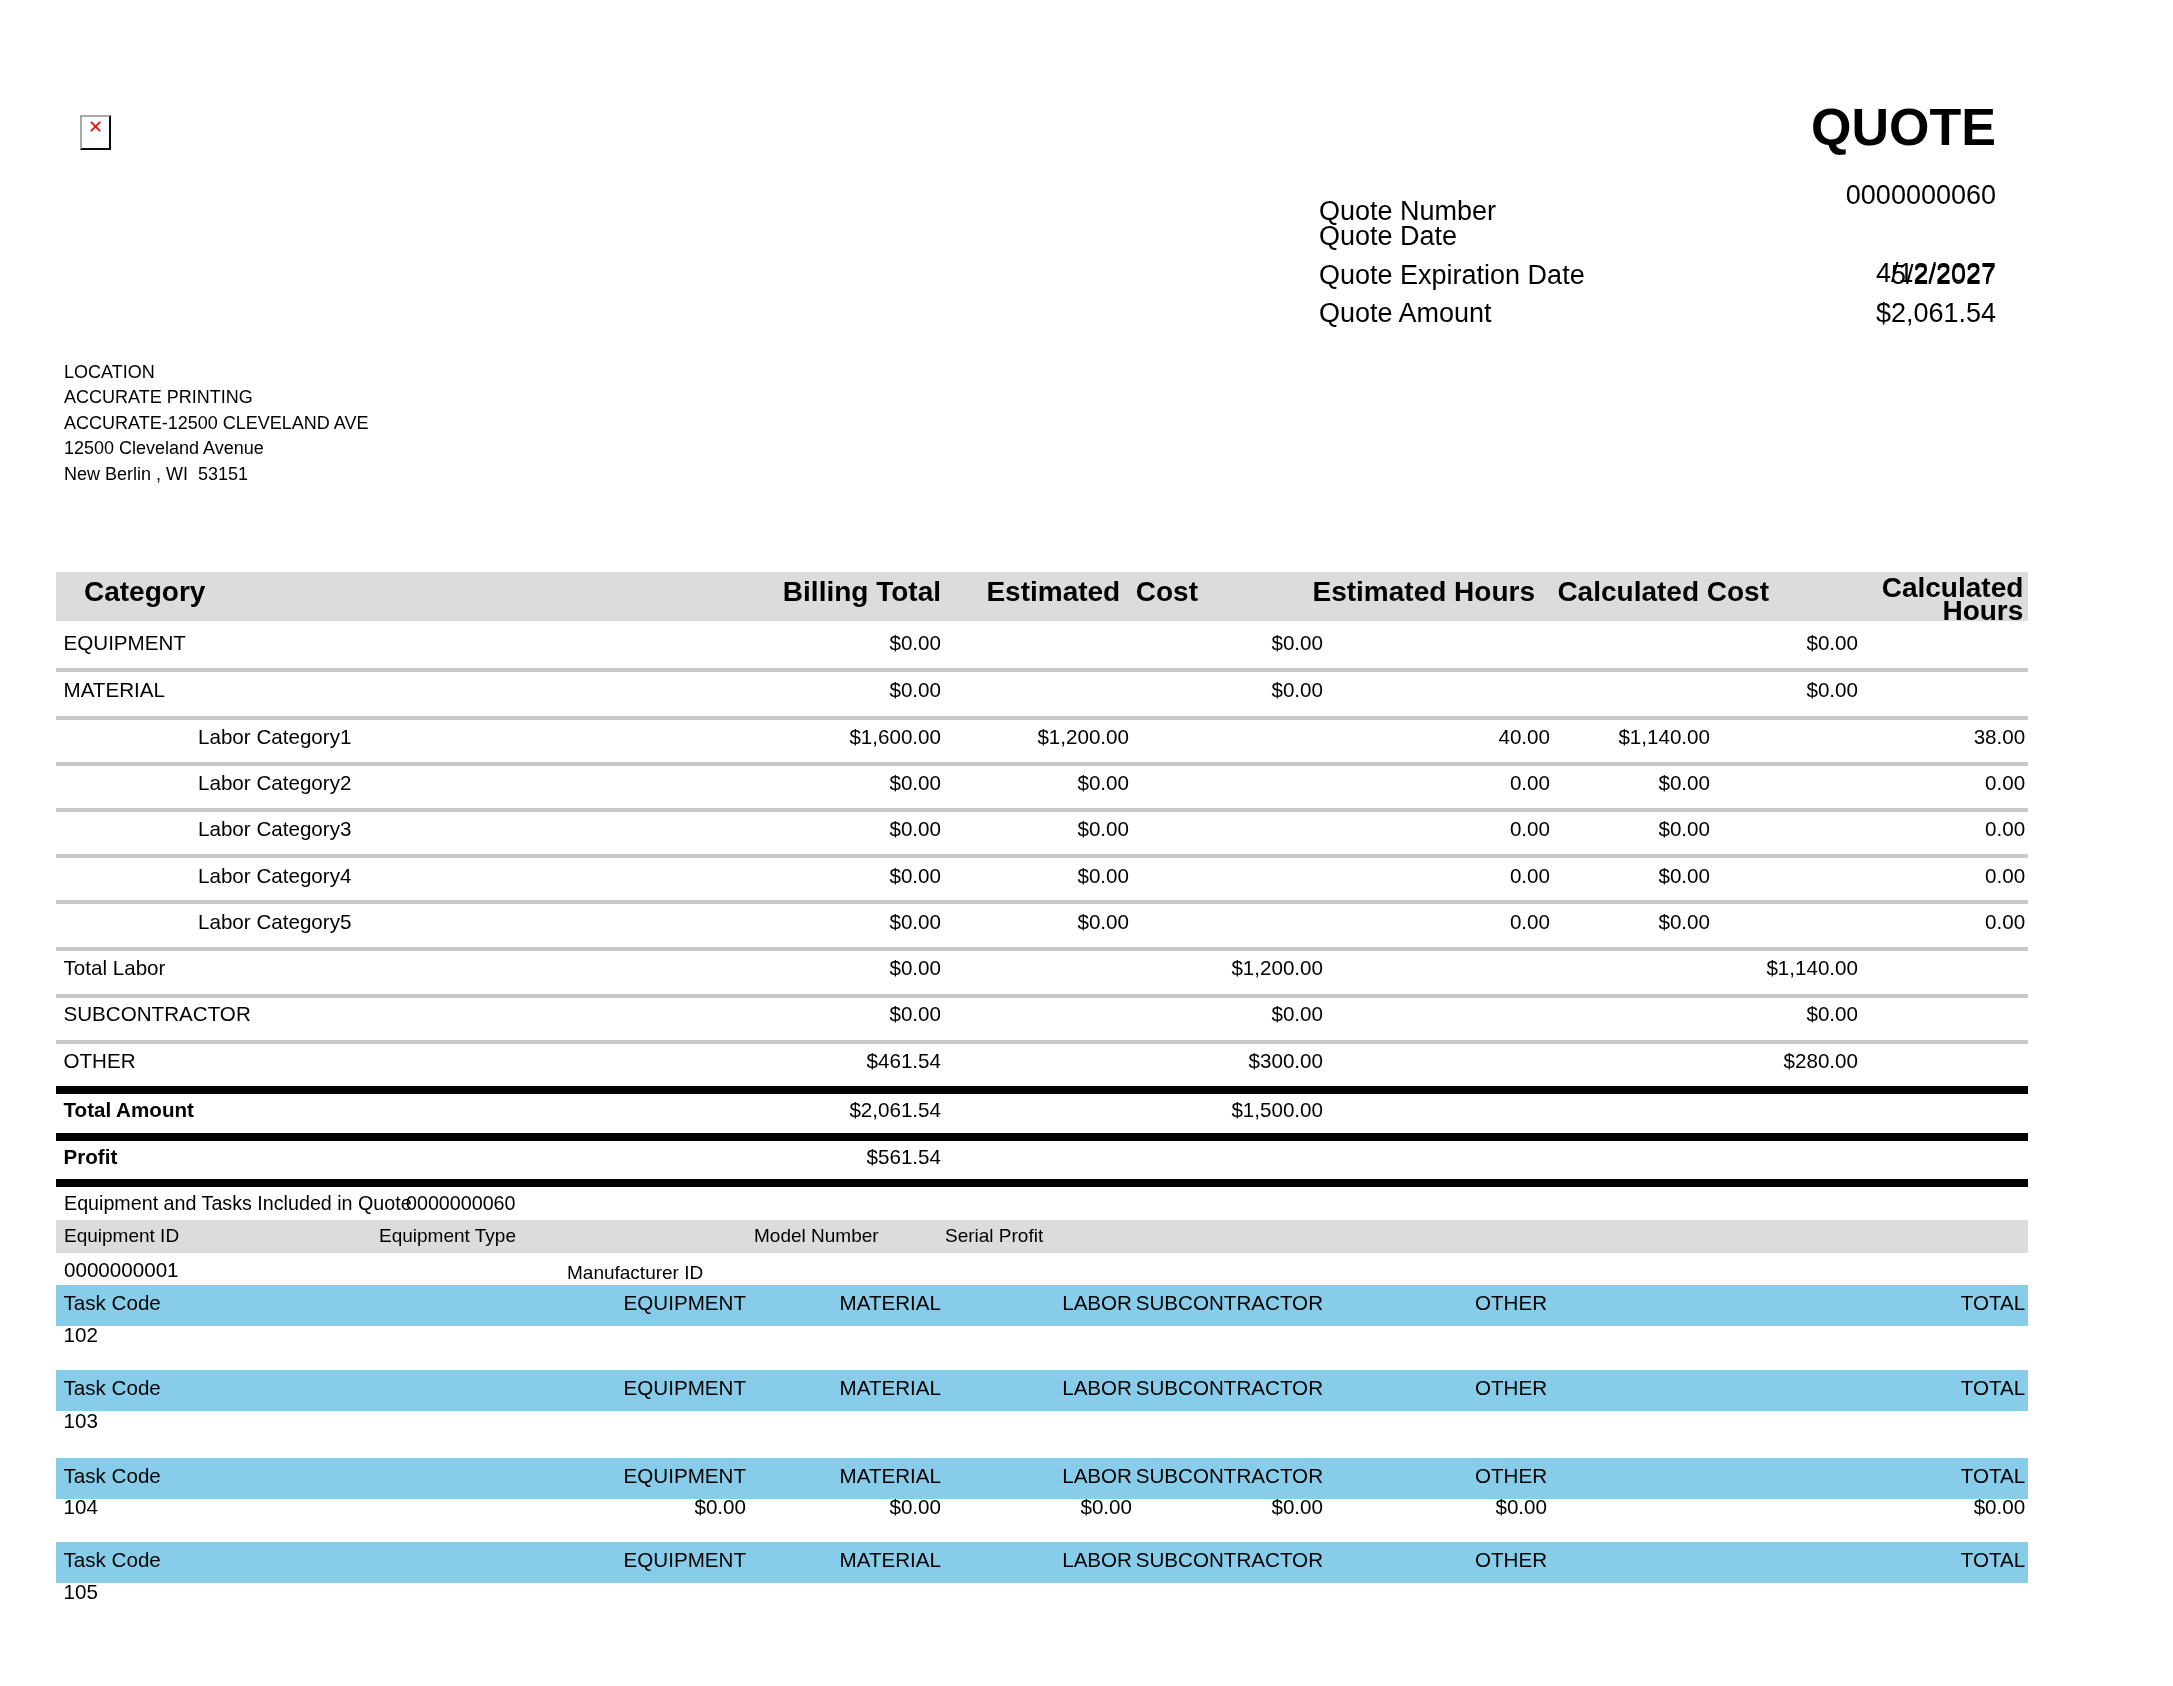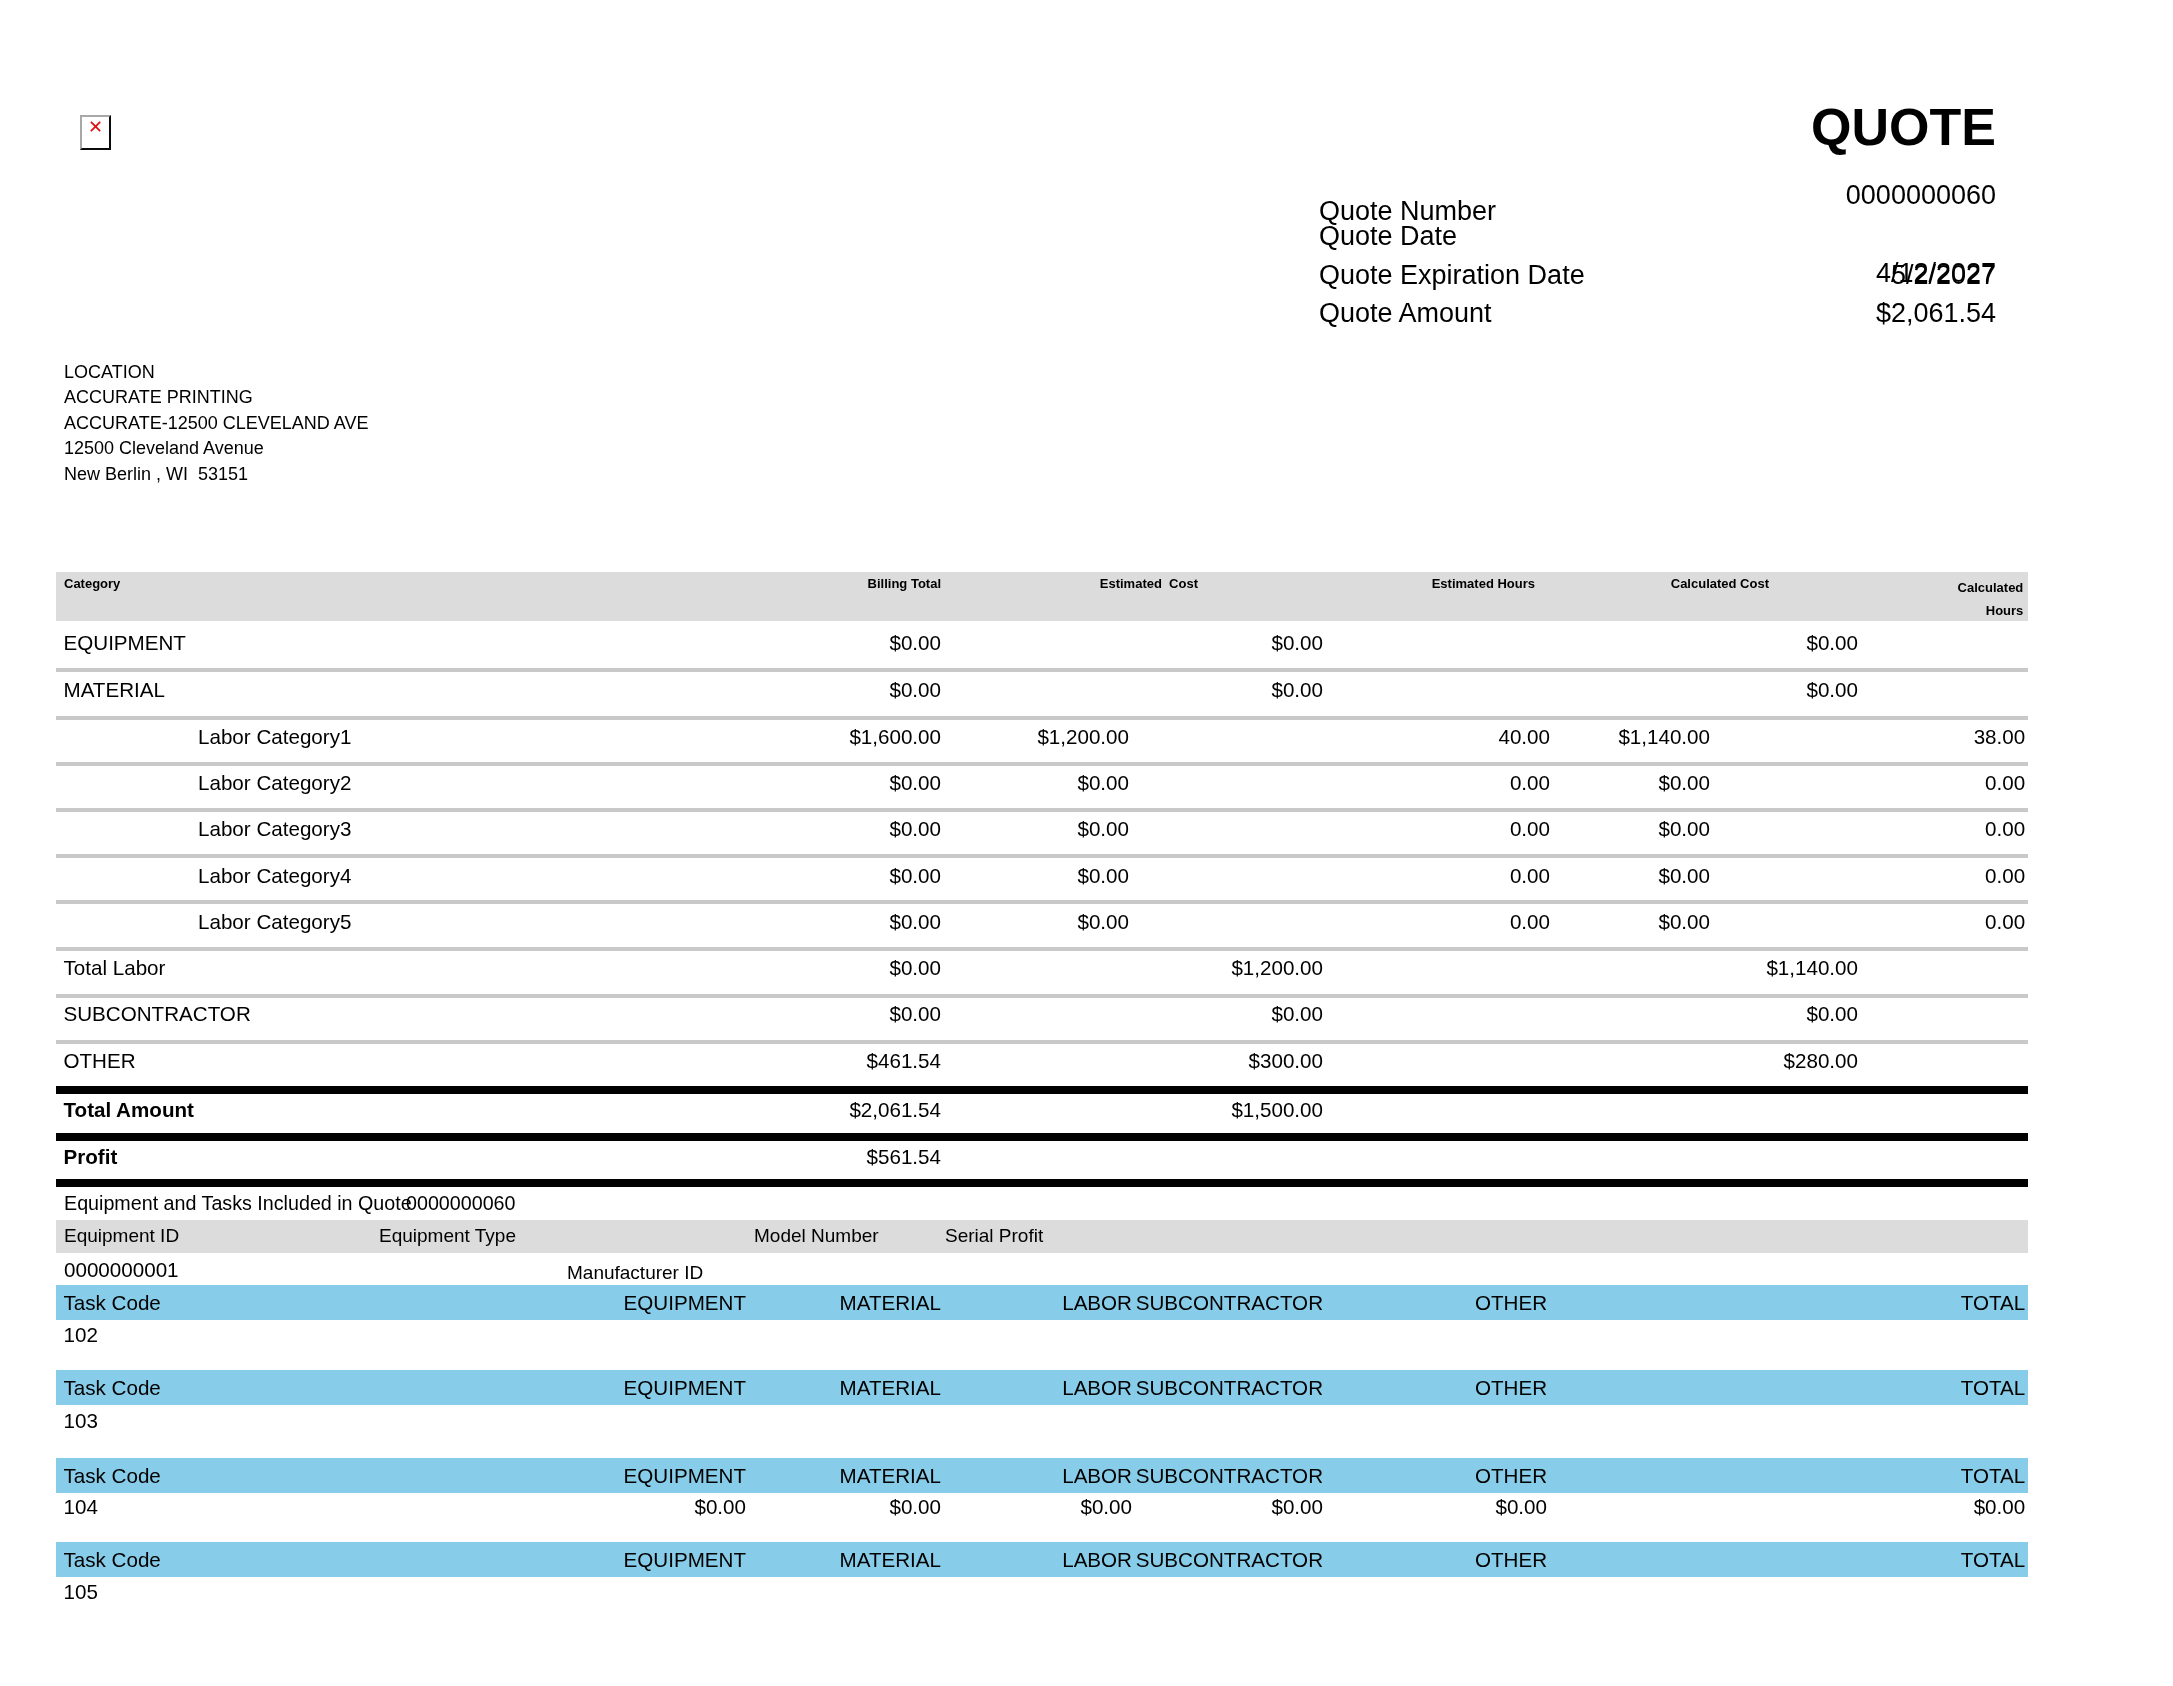--- a/index.html
+++ b/index.html
@@ -23,21 +23,21 @@
   
   .quote-title{position:absolute;top:97px;right:178px;font-size:52px;font-weight:bold;letter-spacing:0px;}
   .qi-label{position:absolute;left:1319px;font-size:27px;white-space:pre;}
   .qi-value{position:absolute;right:178px;font-size:27px;text-align:right;white-space:pre;}
 
   
   .loc-line{position:absolute;left:64px;font-size:18px;white-space:pre;text-align:center;}
 
   
   .thead-bg{position:absolute;left:56px;top:572px;width:1972px;height:49px;background:var(--gray);}
-  .hcell{position:absolute;top:576px;font-size:13px;font-weight:bold;white-space:pre;}
+  .hcell{position:absolute;top:576px;font-size:28px;font-weight:bold;white-space:pre;margin-left:20px;}
   .h-category{left:64px;}
   .h-billing{right:calc(2174px - 2028px + 1087px);}
   .h-estcost{right:calc(2174px - 2028px + 830px);}
   .h-esthours{right:calc(2174px - 2028px + 493px);}
   .h-calccost{right:calc(2174px - 2028px + 259px);}
   .h-calchours{right:calc(2174px - 2028px + 4.7px);text-align:right;line-height:23.4px;}
 
   .trow{position:absolute;left:56px;width:1972px;height:28px;font-size:20.6px;line-height:24px;}
   .trow .lbl{position:absolute;left:7.5px;white-space:pre;}
   .trow .lbl.indent{left:142px;}
@@ -47,21 +47,21 @@
   .sep{position:absolute;left:56px;width:1972px;height:3.7px;background:var(--sep);}
   .bar{position:absolute;left:56px;width:1972px;height:8.4px;background:var(--bar);}
 
   
   .eq-title-label{position:absolute;left:64px;top:1192px;font-size:19.7px;white-space:pre;}
   .eq-title-value{position:absolute;left:406px;top:1192px;font-size:19.7px;white-space:pre;}
   .eq-head-bg{position:absolute;left:56px;top:1220px;width:1972px;height:33px;background:var(--gray);}
   .eq-hcell{position:absolute;top:1225px;font-size:19px;white-space:pre;}
   .eq-id{position:absolute;left:64px;top:1258px;font-size:20.6px;white-space:pre;}
 
-  .task-bar{position:absolute;left:56px;width:1972px;height:35px;background:var(--blue);font-size:20.6px;line-height:35px;text-align:right;}
+  .task-bar{position:absolute;left:56px;width:1972px;height:41px;background:var(--blue);font-size:20.6px;line-height:35px;text-align:right;}
   .task-bar .tc{position:absolute;left:7.5px;}
   .task-bar .th{position:absolute;top:0;white-space:pre;}
   .task-vrow{position:absolute;left:56px;width:1972px;height:26px;font-size:20.6px;line-height:24px;}
   .task-vrow .code{position:absolute;left:7.5px;white-space:pre;}
   .task-vrow .tval{position:absolute;white-space:pre;}
 </style>
 </head>
 <body>
 
 <div class="page">

